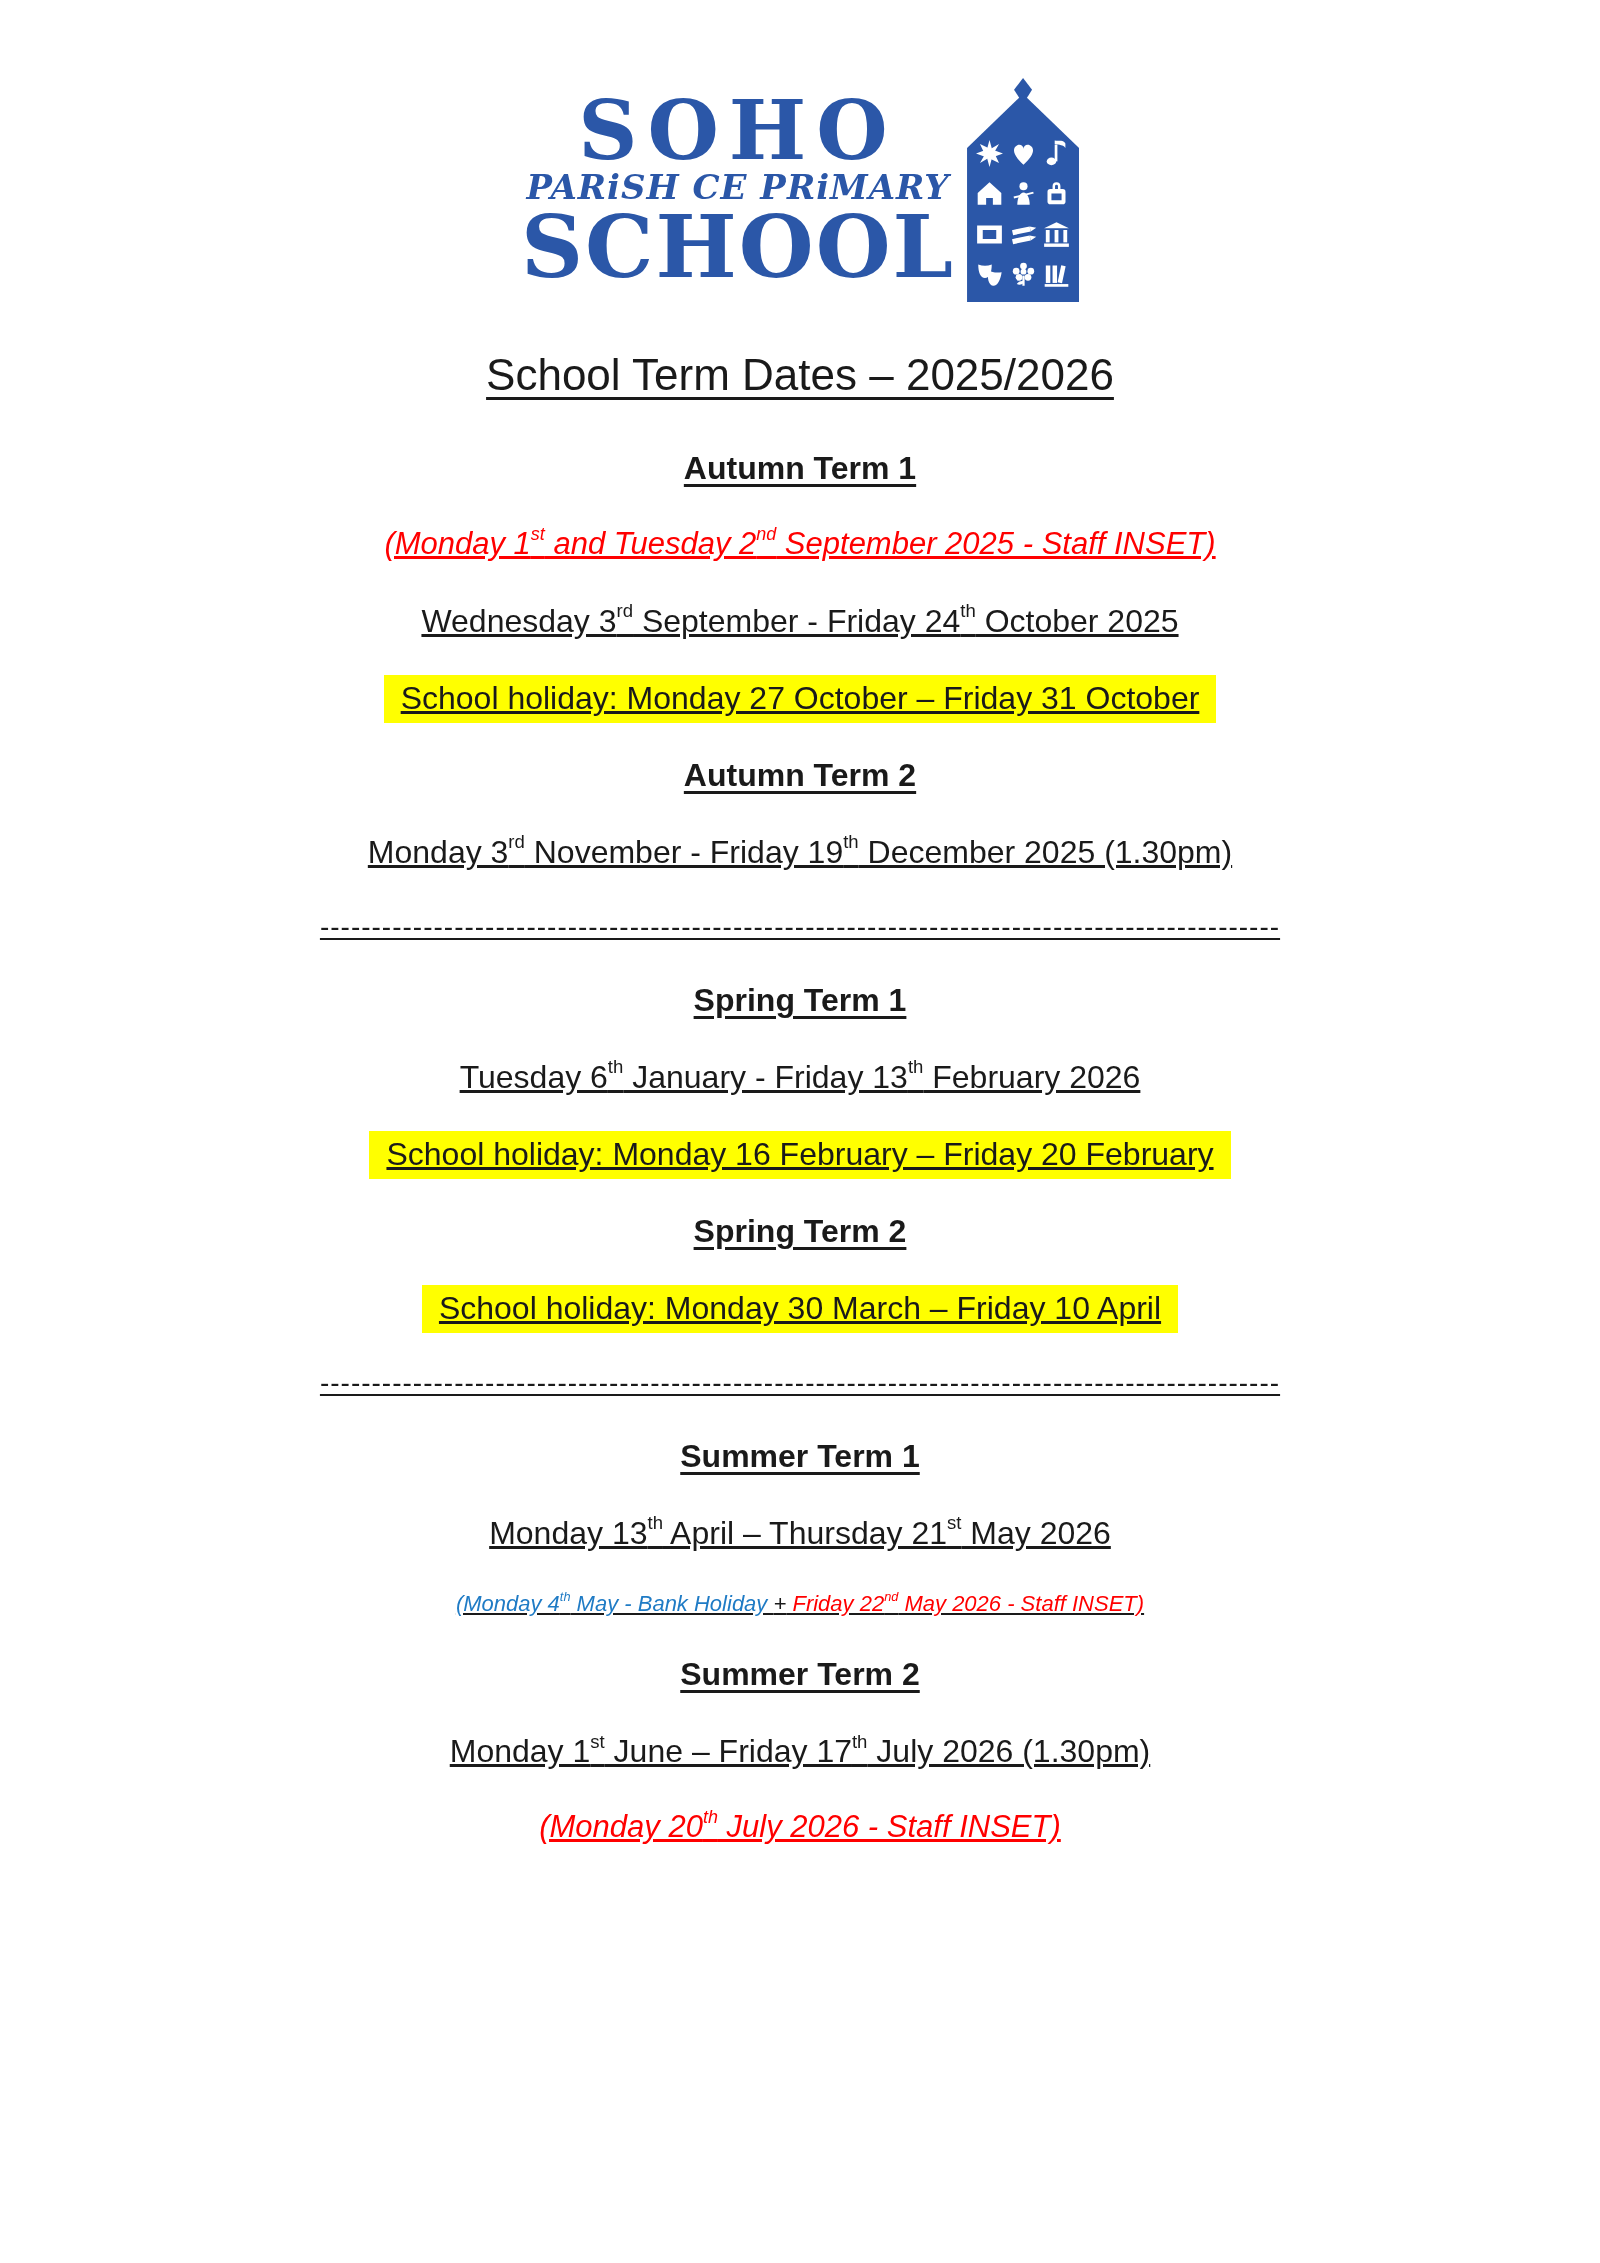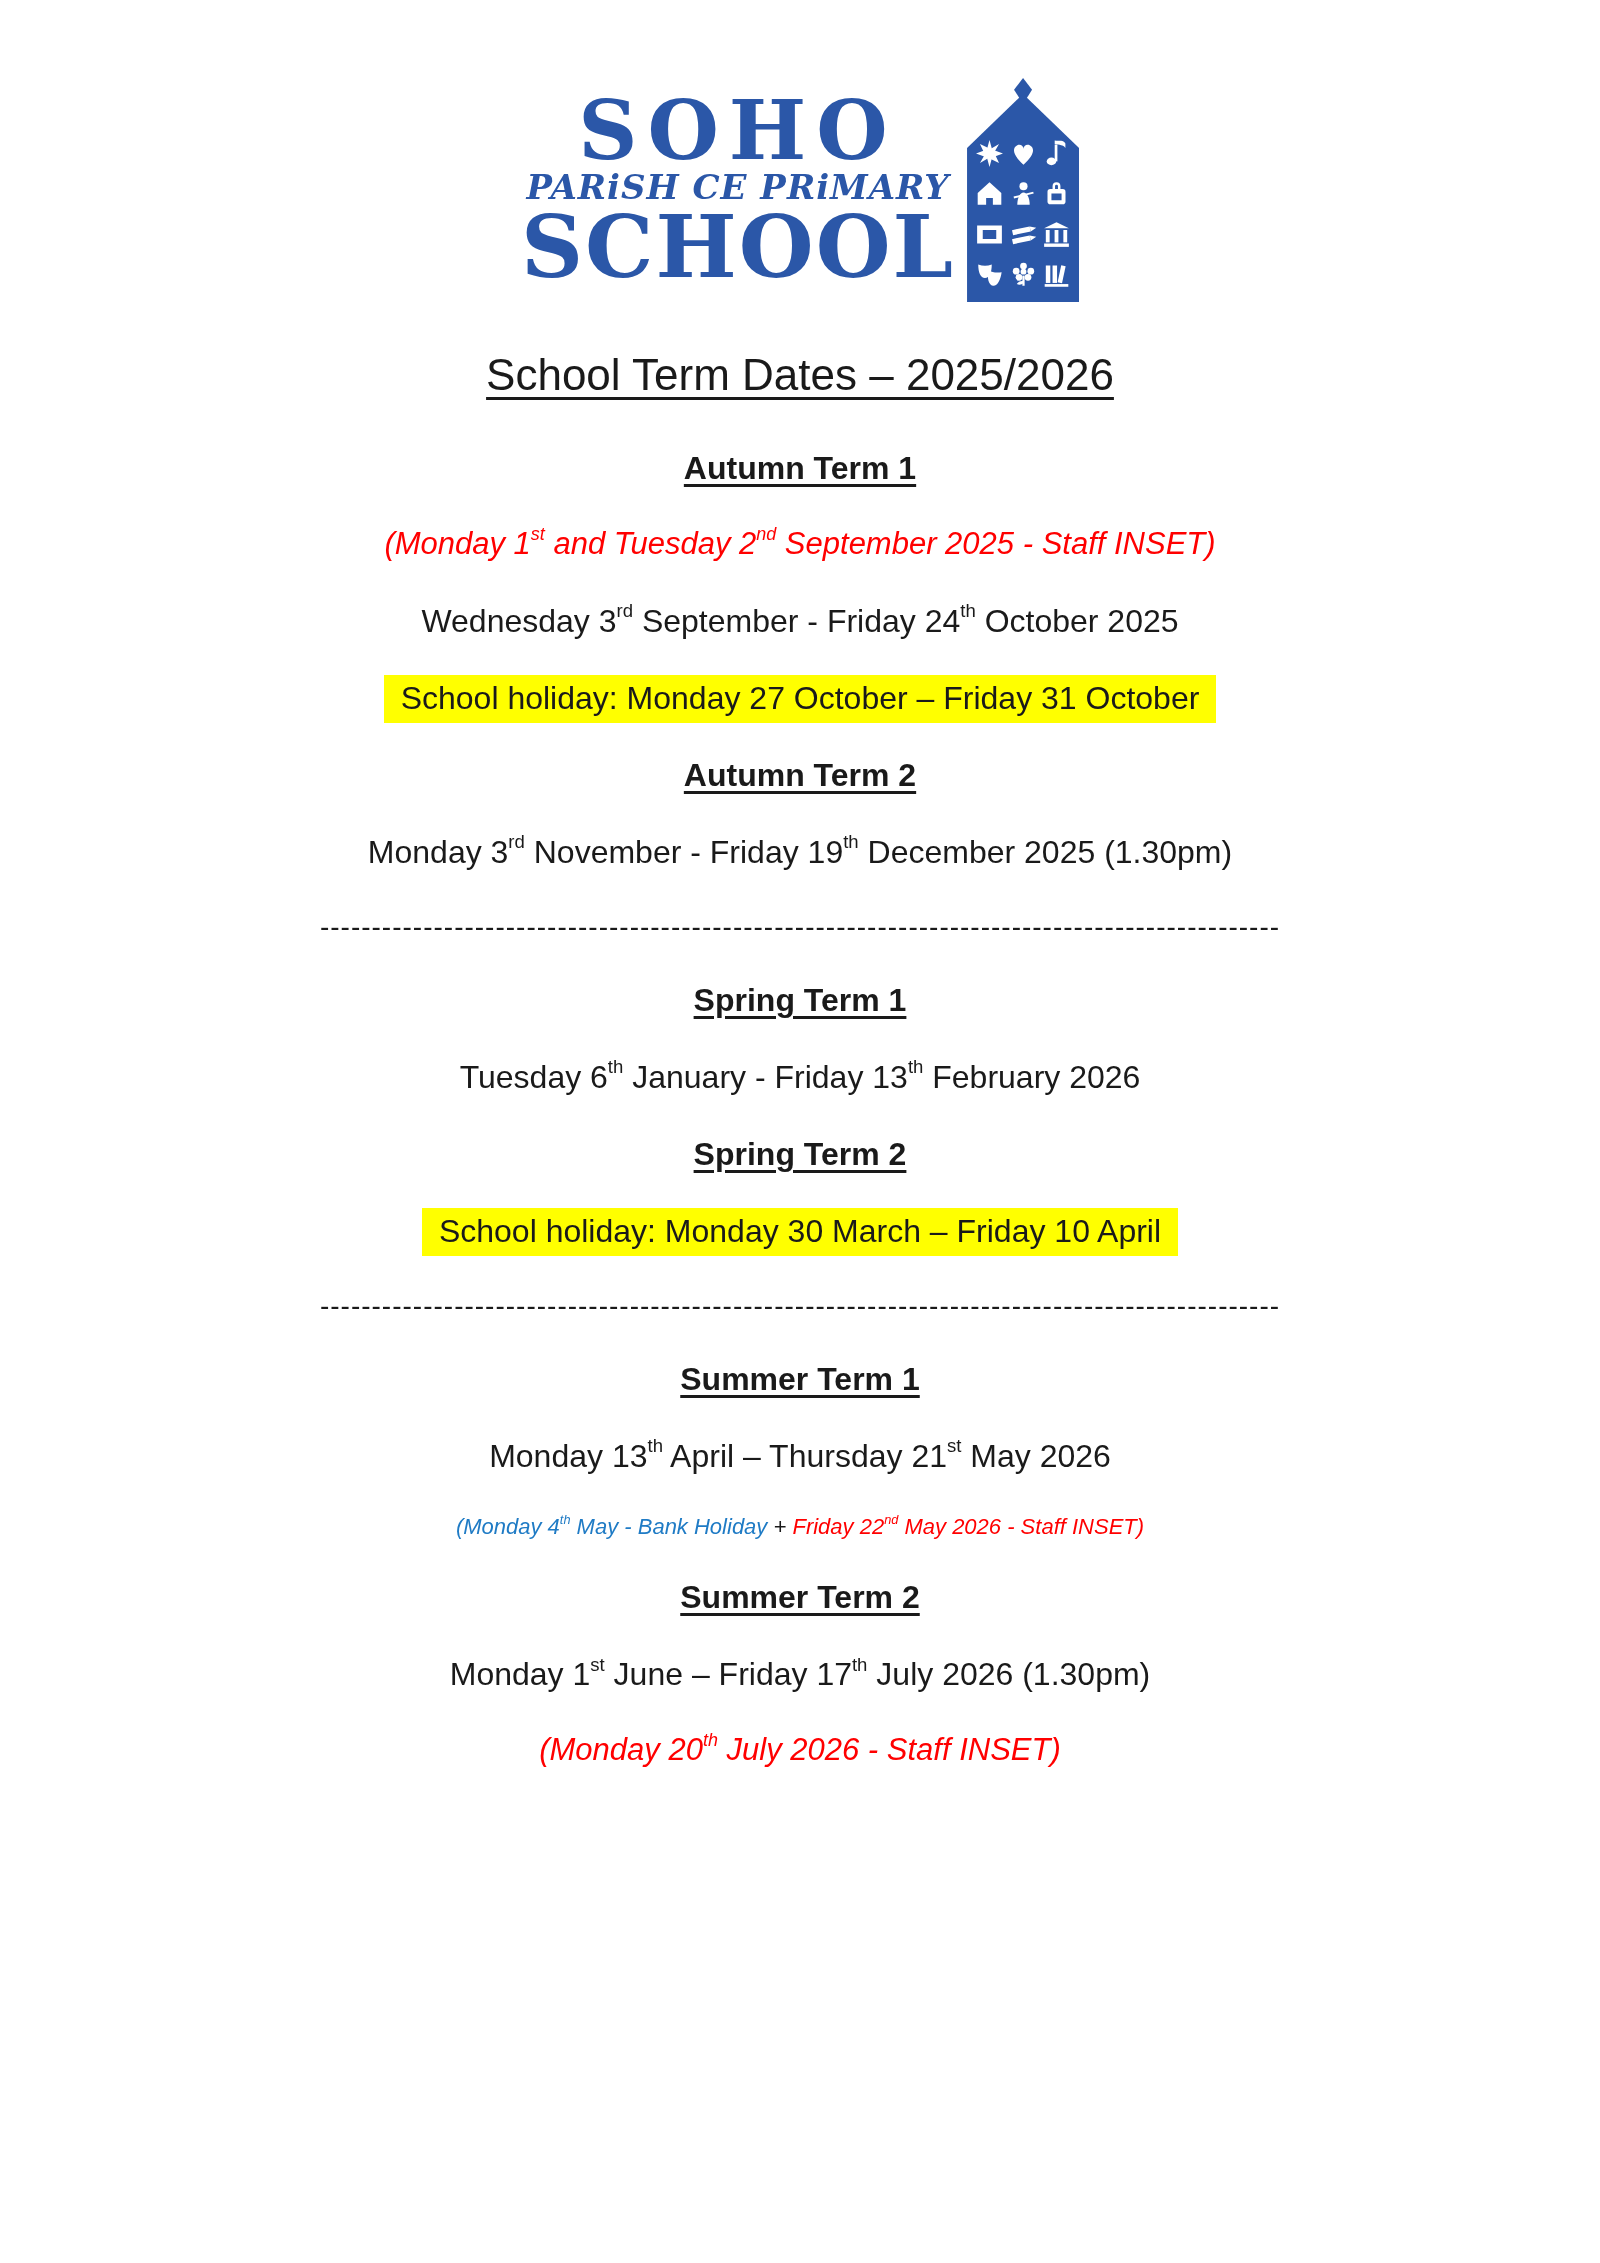--- a/index.html
+++ b/index.html
@@ -33,21 +33,21 @@
     clip-path:polygon(50% 0,100% 26%,100% 100%,0 100%,0 26%);}
   .crest-icons{position:absolute;left:7px;right:7px;top:56px;bottom:8px;
     display:grid;grid-template-columns:repeat(3,1fr);grid-auto-rows:1fr;gap:2px;place-items:center;}
   .crest-icons svg{width:27px;height:27px;fill:#ffffff;display:block;}
   
   h1.doc-title{
     font-size:44px;font-weight:normal;margin:0 0 48px;
     text-decoration:underline;text-decoration-thickness:3px;text-underline-offset:7px;
   }
   .doc{display:flex;flex-direction:column;align-items:center;width:1180px;text-align:center;}
-  .doc p{margin:0 0 37px;line-height:1.25;}
+  .doc p{margin:0 0 37px;line-height:1.25;text-decoration:underline;}
   p.heading{
     font-size:32px;font-weight:bold;
     text-decoration:underline;text-decoration-thickness:2.5px;text-underline-offset:5px;
   }
   p.normal{font-size:32px;}
   p.inset{font-size:31px;color:var(--red);font-style:italic;font-weight:500;}
   p.mixed{font-size:22px;font-style:italic;font-weight:500;}
   p.hl{font-size:32px;}
   p.hl mark{background:var(--highlight);color:var(--text);padding:5px 17px 7px;}
   p.separator{font-size:28px;letter-spacing:1px;white-space:nowrap;color:var(--text);margin-bottom:36px;}
@@ -184,20 +184,21 @@
   <main class="doc" id="doc">
       <p class="heading">Autumn Term 1</p>
       <p class="inset"><span>(Monday 1</span><sup>st</sup><span> and Tuesday 2</span><sup>nd</sup><span> September 2025 - Staff INSET)</span></p>
       <p class="normal"><span>Wednesday 3</span><sup>rd</sup><span> September - Friday 24</span><sup>th</sup><span> October 2025</span></p>
       <p class="hl"><mark><span>School holiday: Monday 27 October – Friday 31 October</span></mark></p>
       <p class="heading">Autumn Term 2</p>
       <p class="normal"><span>Monday 3</span><sup>rd</sup><span> November - Friday 19</span><sup>th</sup><span> December 2025 (1.30pm)</span></p>
       <p class="separator">---------------------------------------------------------------------------------------------</p>
       <p class="heading">Spring Term 1</p>
       <p class="normal"><span>Tuesday 6</span><sup>th</sup><span> January - Friday 13</span><sup>th</sup><span> February 2026</span></p>
+      <p class="hl"><mark><span>School holiday: Monday 16 February – Friday 20 February</span></mark></p>
       <p class="heading">Spring Term 2</p>
       <p class="hl"><mark><span>School holiday: Monday 30 March – Friday 10 April</span></mark></p>
       <p class="separator">---------------------------------------------------------------------------------------------</p>
       <p class="heading">Summer Term 1</p>
       <p class="normal"><span>Monday 13</span><sup>th</sup><span> April – Thursday 21</span><sup>st</sup><span> May 2026</span></p>
       <p class="mixed"><span style="color: rgb(31, 123, 197);">(Monday 4</span><sup style="color: rgb(31, 123, 197);">th</sup><span style="color: rgb(31, 123, 197);"> May - Bank Holiday </span><span style="color: rgb(26, 26, 26);">+</span><span style="color: rgb(255, 0, 0);"> Friday 22</span><sup style="color: rgb(255, 0, 0);">nd</sup><span style="color: rgb(255, 0, 0);"> May 2026 - Staff INSET)</span></p>
       <p class="heading">Summer Term 2</p>
       <p class="normal"><span>Monday 1</span><sup>st</sup><span> June – Friday 17</span><sup>th</sup><span> July 2026 (1.30pm)</span></p>
       <p class="inset"><span>(Monday 20</span><sup>th</sup><span> July 2026 - Staff INSET)</span></p>
     </main>

